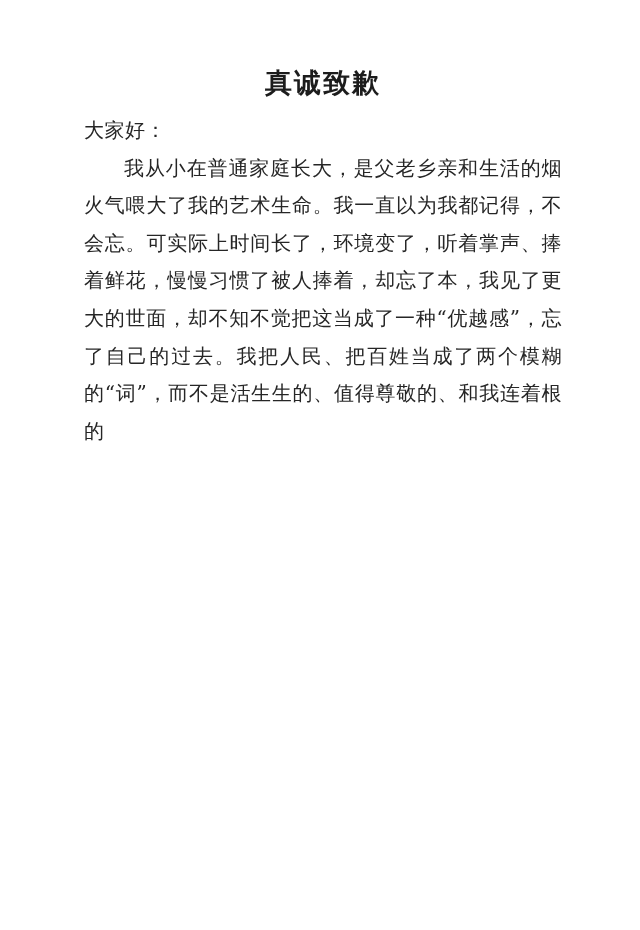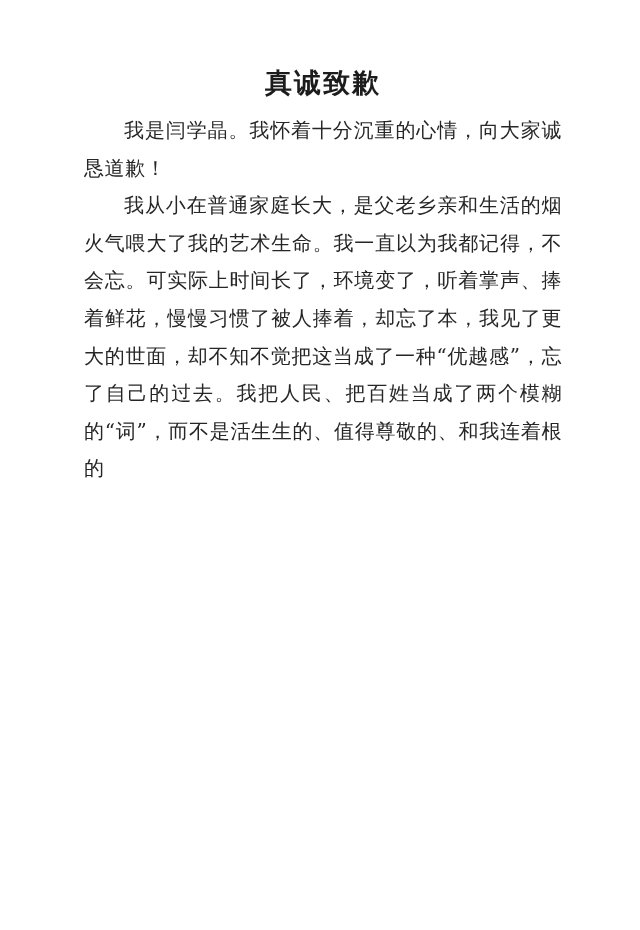--- a/index.html
+++ b/index.html
@@ -42,18 +42,18 @@
   .indent {
     text-indent: 2em;
   }
 </style>
 </head>
 <body>
 
 <div class="page">
   <h1 class="doc-title">真诚致歉</h1>
 
+  <p class="para">大家好：</p>
 
-  <p class="para indent">我是闫学晶。我怀着十分沉重的心情，向大家诚恳道歉！</p>
 
 
   <p class="para indent">我从小在普通家庭长大，是父老乡亲和生活的烟火气喂大了我的艺术生命。我一直以为我都记得，不会忘。可实际上时间长了，环境变了，听着掌声、捧着鲜花，慢慢习惯了被人捧着，却忘了本，我见了更大的世面，却不知不觉把这当成了一种“优越感”，忘了自己的过去。我把人民、把百姓当成了两个模糊的“词”，而不是活生生的、值得尊敬的、和我连着根的</p>
 </div>
 
 </body></html>

